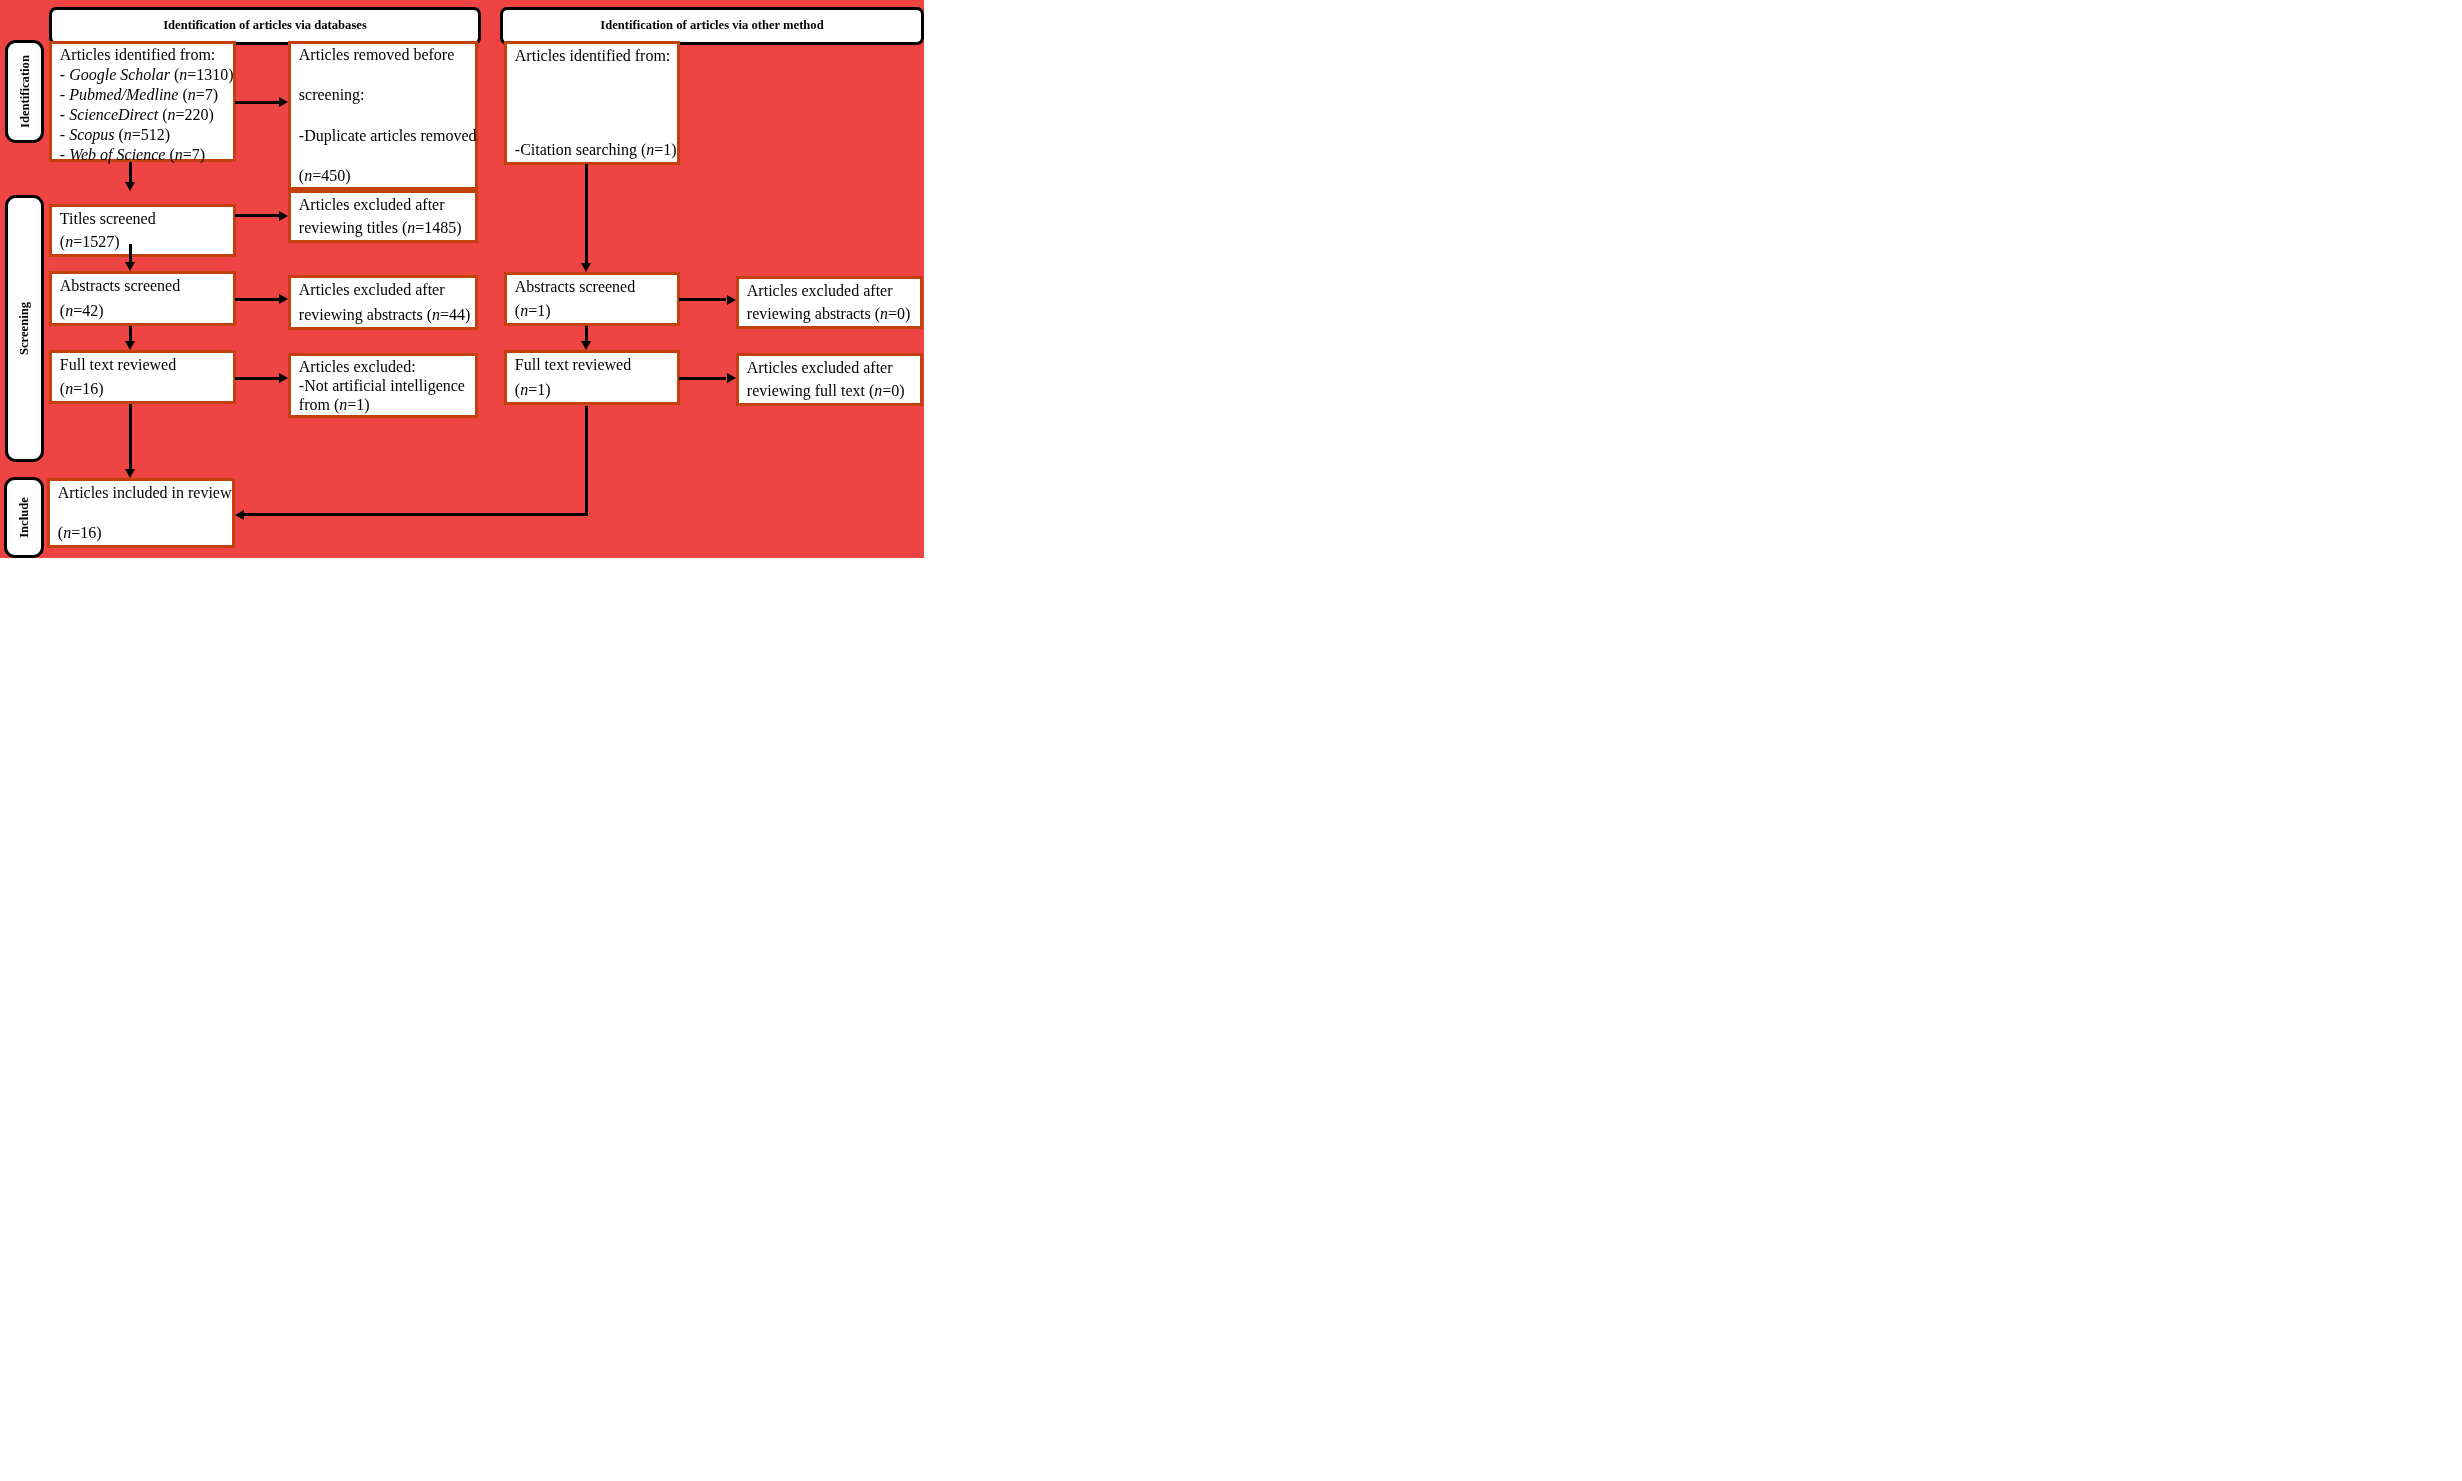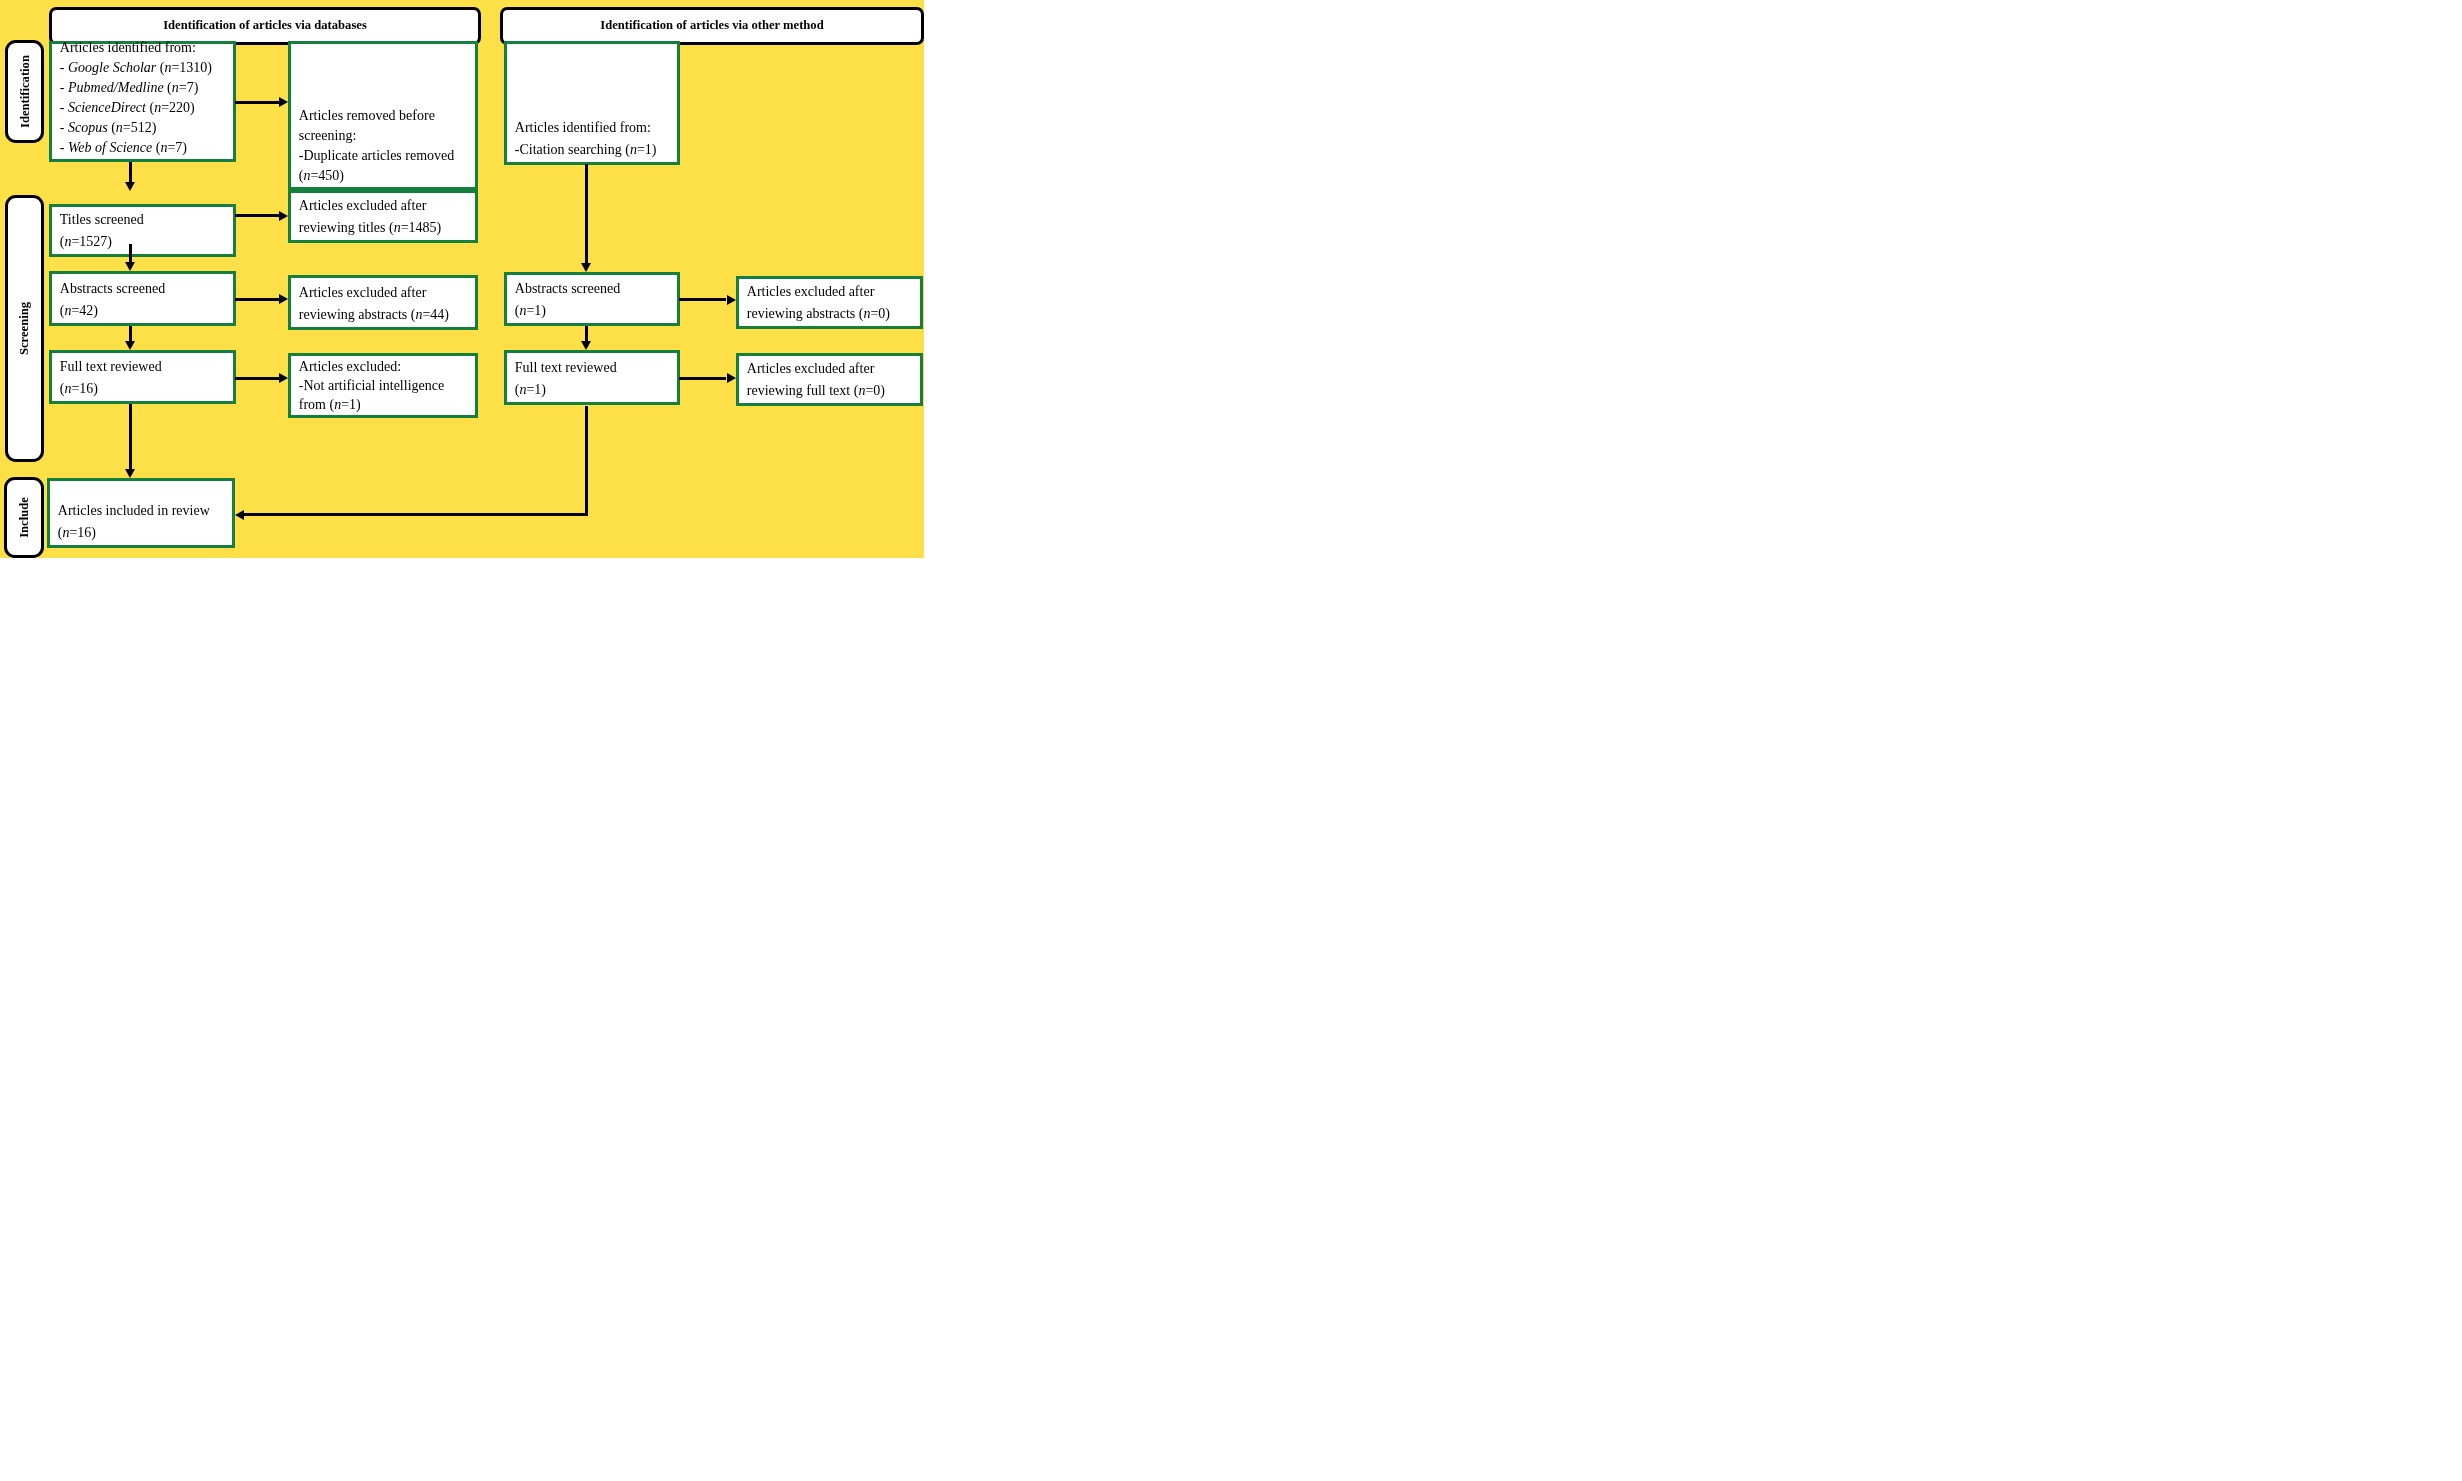--- a/index.html
+++ b/index.html
@@ -1,26 +1,26 @@
 <!DOCTYPE html>
 <html style="font-size:9.6px"><head>
 <meta charset="utf-8">
 <style>
   html,body{margin:0;padding:0;background:#ffffff;}
-  #stage{position:relative;width:924px;height:558px;background:#fde047;
+  #stage{position:relative;width:924px;height:558px;background:#ef4444;
          font-family:"Liberation Serif","DejaVu Serif",serif;color:#000;}
   .hdr{position:absolute;border:3px solid #000;border-radius:7.2px;background:#fff;
        display:flex;align-items:center;justify-content:center;
        font-weight:bold;font-size:12.6px;text-align:center;}
   .bracket{position:absolute;border:3.6px solid #000;border-radius:10.8px;background:#fff;
        display:flex;align-items:center;justify-content:center;}
   .bracket span{transform:rotate(-90deg);white-space:nowrap;font-weight:bold;font-size:12.6px;}
-  .bx{position:absolute;border:3px solid #15803d;background:#fff;box-sizing:border-box;
-      display:flex;flex-direction:column;justify-content:flex-end;
-      font-size:14px;padding:1.2px 4.8px 1.2px 7.8px;}
+  .bx{position:absolute;border:3px solid #c2410c;background:#fff;box-sizing:border-box;
+      display:flex;flex-direction:column;justify-content:space-between;
+      font-size:16px;padding:1.2px 4.8px 1.2px 7.8px;}
   .bx .line{line-height:22px;white-space:nowrap;}
   .bx.lh33 .line{line-height:20px;}
   .bx.lh32 .line{line-height:19px;}
   .it{font-style:italic;}
   .vline{position:absolute;width:3px;background:#000;}
   .hline{position:absolute;height:3px;background:#000;}
   .ah-down{position:absolute;width:0;height:0;
        border-left:5.4px solid transparent;border-right:5.4px solid transparent;
        border-top:9px solid #000;}
   .ah-right{position:absolute;width:0;height:0;

